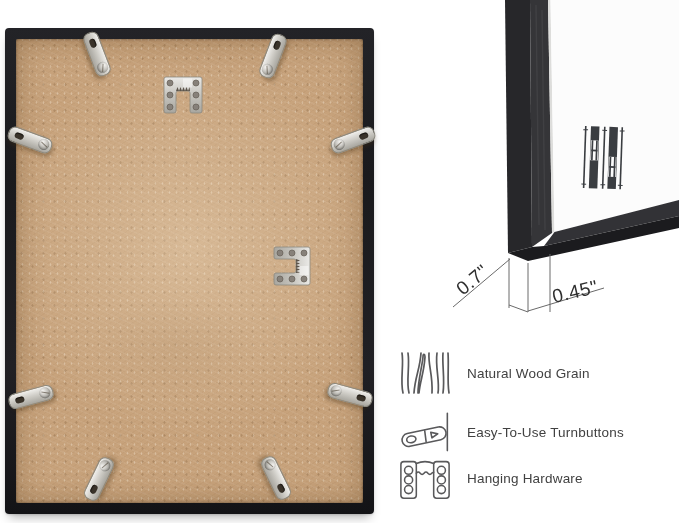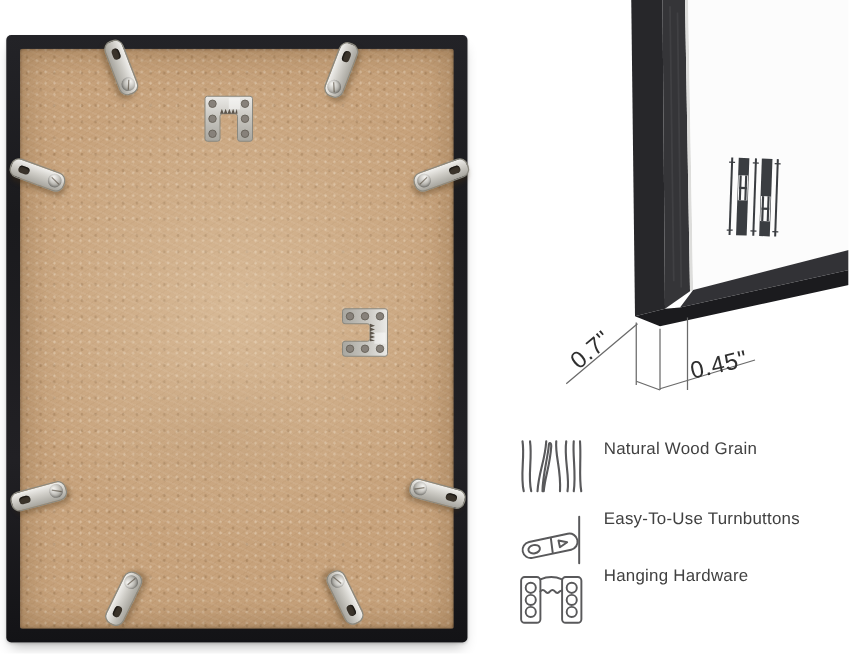--- a/index.html
+++ b/index.html
@@ -62,21 +62,21 @@
   .bracket{position:absolute;width:44px;height:38px;}
   .bracket-top{left:156px;top:48px;}
   .bracket-side{left:265px;top:219px;transform:rotate(90deg);}
 
   
   .profile{position:absolute;left:430px;top:0;width:249px;height:330px;}
   .dim-label{font-family:"Liberation Sans",sans-serif;font-size:19px;fill:#2f2f2f;letter-spacing:.5px;}
 
   
   .features{position:absolute;left:398px;top:345px;width:281px;height:172px;}
-  .feature-row{position:absolute;left:16px;display:flex;}
+  .feature-row{position:absolute;left:0;display:flex;align-items:center;}
   .feature-row .icon-box{width:54px;display:flex;justify-content:center;margin-right:15px;flex:0 0 54px;}
   .feature-label{font-size:13.5px;color:#414141;letter-spacing:.2px;white-space:nowrap;}
   .fr1{top:6px;}
   .fr2{top:62px;}
   .fr3{top:108px;}
 </style>
 </head>
 <body>
 
 <div class="canvas">

